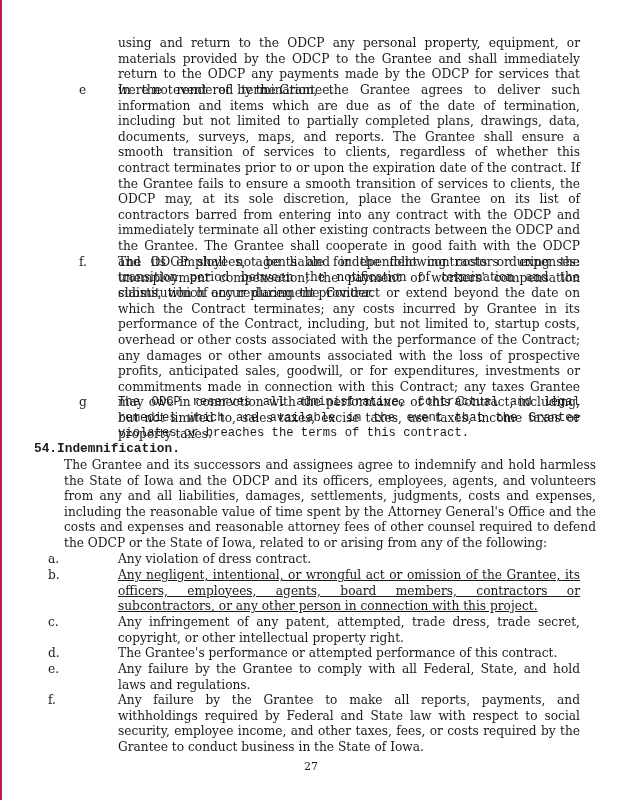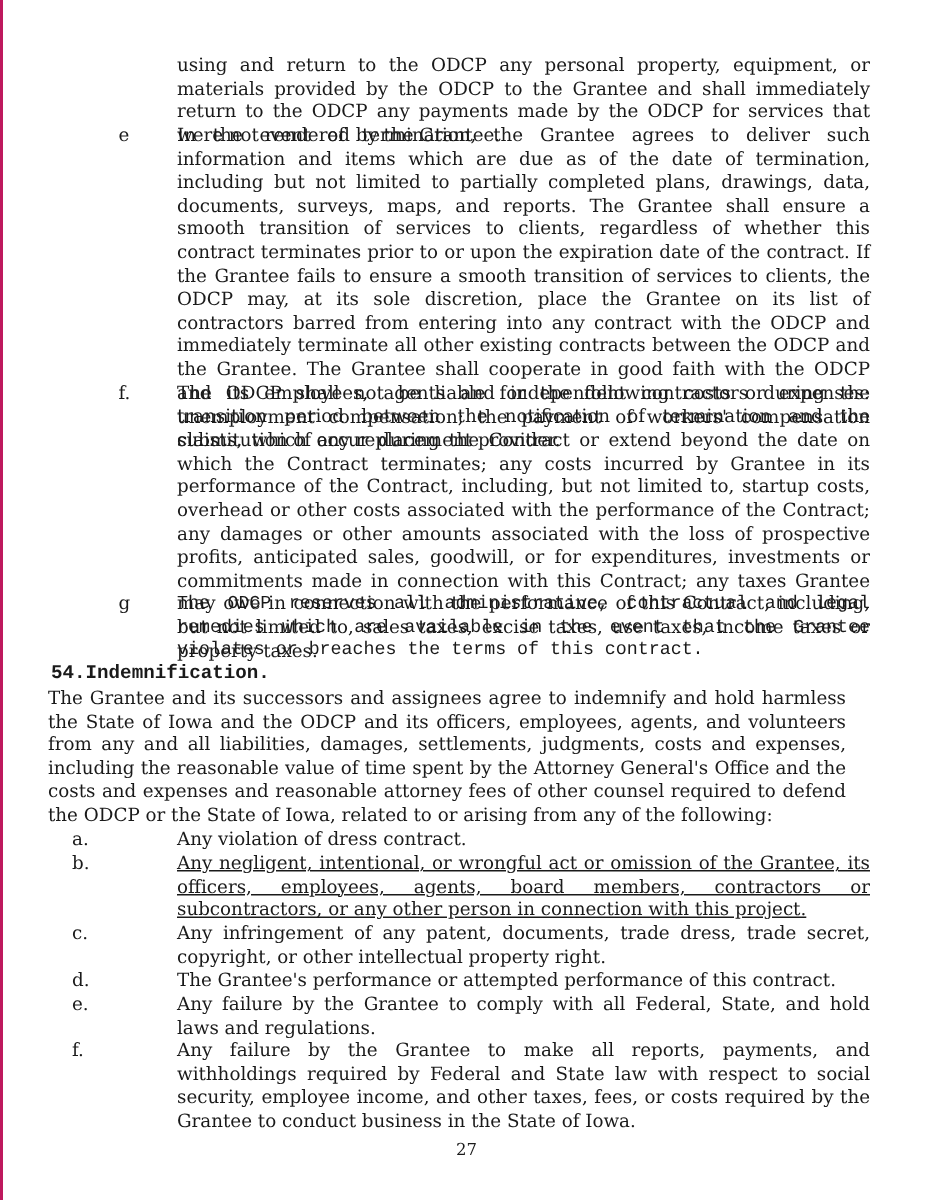--- a/index.html
+++ b/index.html
@@ -7,21 +7,21 @@
   .page {
     position: absolute; left: 0; top: 0; width: 590px; height: 800px;
     background: #ffffff; border-left: 2px solid #be185d; box-sizing: border-box;
     font-family: "DejaVu Serif", "Liberation Serif", serif;
     color: #1a1a1a; font-size: 12.2px; line-height: 15.6px;
   }
   .item { position: absolute; left: 0; width: 618px; }
   .label { position: absolute; left: 77px; top: 0; }
   .body { position: absolute; left: 116px; width: 462px; text-align: justify; }
   .section-head { position: absolute; left: 32px; font-weight: bold; font-size: 12.8px; font-family: Liberation Mono, monospace; }
-  .section-body { position: absolute; left: 30px; width: 532px; text-align: justify; }
+  .section-body { position: absolute; left: 62px; width: 532px; text-align: justify; }
   .sub-label { position: absolute; left: 46px; }
   .page-num { position: absolute; top: 759px; left: 0; width: 618px; text-align: center; font-size: 11px; }
 </style>
 </head>
 <body>
 
 <div class="page">
 
   <div class="body" style="top:36px;">using and return to the ODCP any personal property, equipment, or materials provided by the ODCP to the Grantee and shall immediately return to the ODCP any payments made by the ODCP for services that were not rendered by the Grantee.</div>
 
@@ -49,21 +49,21 @@
     <div class="body" style="top:0;">Any violation of dress contract.</div>
   </div>
 
   <div class="item" style="top:568px;">
     <span class="sub-label">b.</span>
     <div class="body" style="top:0;text-decoration:underline;">Any negligent, intentional, or wrongful act or omission of the Grantee, its officers, employees, agents, board members, contractors or subcontractors, or any other person in connection with this project.</div>
   </div>
 
   <div class="item" style="top:615px;">
     <span class="sub-label">c.</span>
-    <div class="body" style="top:0;">Any infringement of any patent, documents, trade dress, trade secret, copyright, or other intellectual property right.</div>
+    <div class="body" style="top:0;">Any infringement of any patent, attempted, trade dress, trade secret, copyright, or other intellectual property right.</div>
   </div>
 
   <div class="item" style="top:646px;">
     <span class="sub-label">d.</span>
     <div class="body" style="top:0;">The Grantee's performance or attempted performance of this contract.</div>
   </div>
 
   <div class="item" style="top:662px;">
     <span class="sub-label">e.</span>
     <div class="body" style="top:0;">Any failure by the Grantee to comply with all Federal, State, and hold laws and regulations.</div>

